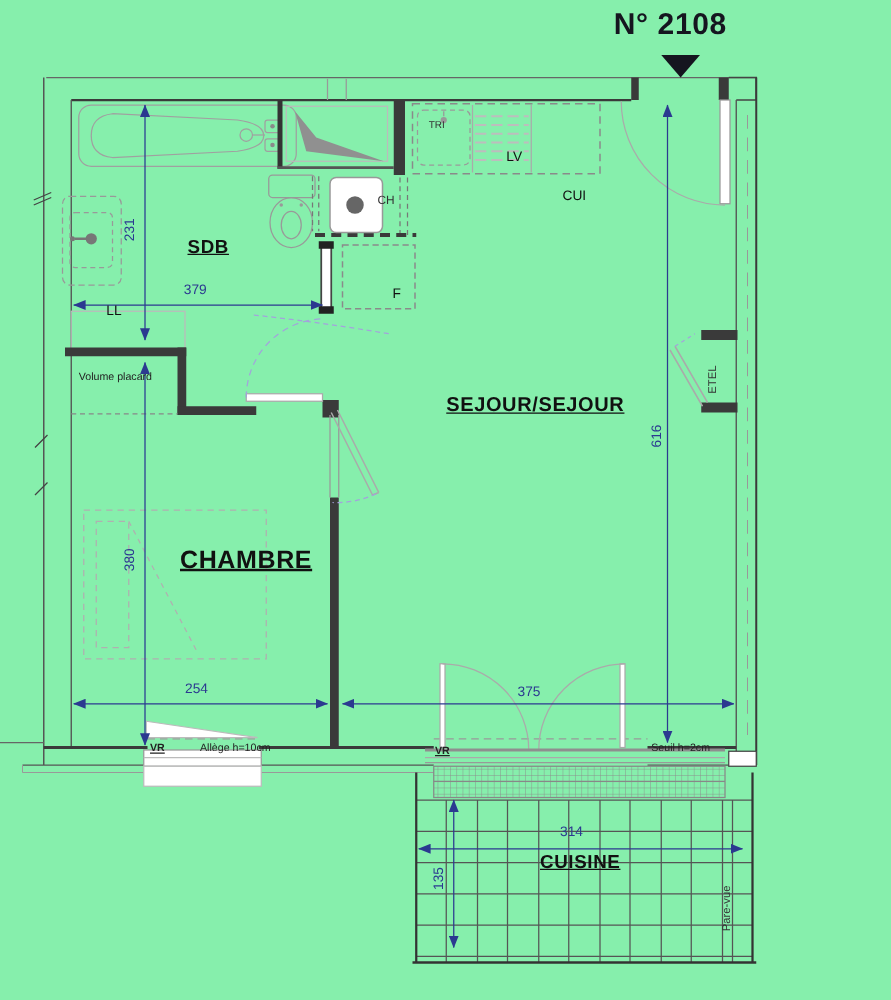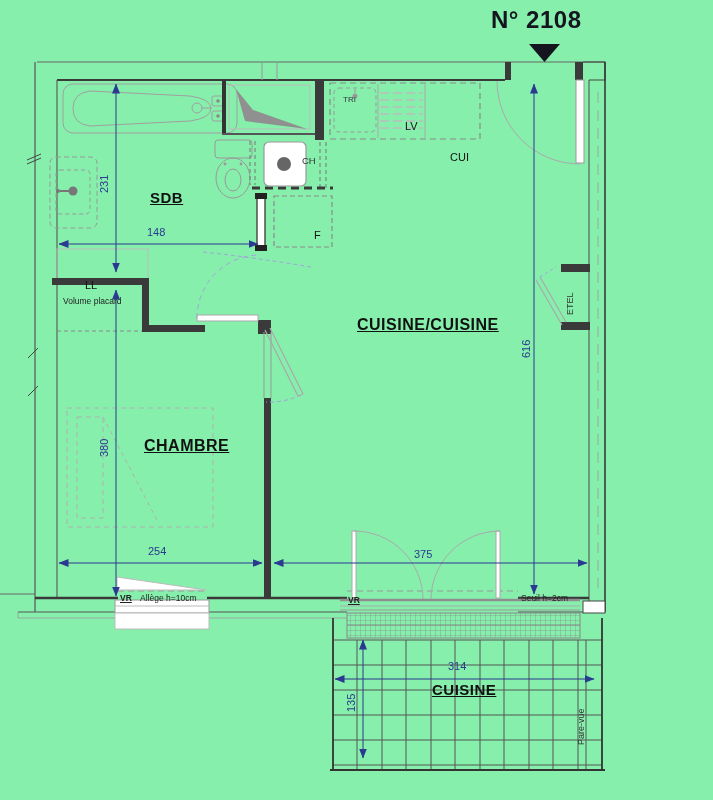--- a/index.html
+++ b/index.html
@@ -194,40 +194,40 @@
     <path d="M335,679 H594" marker-start="url(#ah)" marker-end="url(#ah)"></path>
     <path d="M363,640 V758" marker-start="url(#ah)" marker-end="url(#ah)"></path>
   </g>
 
   <polygon points="529,44 560,44 544.5,62" fill="#15151f"></polygon>
 </svg>
 
   <div class="lbl title" style="left:491px;top:8px;">N° 2108</div>
 
   <div class="lbl room" style="left:150px;top:190px;">SDB</div>
-  <div class="lbl room" style="left:357px;top:317px;font-size:16px;">CUISINE/CUISINE</div>
-  <div class="lbl room" style="left:144px;top:438px;font-size:16px;">CHAMBRE</div>
+  <div class="lbl room" style="left:357px;top:317px;font-size:16px;">SEJOUR/SEJOUR</div>
+  <div class="lbl room" style="left:144px;top:438px;font-size:20px;">CHAMBRE</div>
   <div class="lbl room" style="left:432px;top:682px;">CUISINE</div>
 
   <div class="lbl tiny" style="left:343px;top:96px;">TRI</div>
   <div class="lbl mid" style="left:405px;top:121px;">LV</div>
   <div class="lbl mid" style="left:450px;top:120px;margin-top:32px;">CUI</div>
   <div class="lbl tiny" style="left:302px;top:156px;font-size:9.5px;text-align:center;">CH</div>
   <div class="lbl mid" style="left:314px;top:230px;">F</div>
-  <div class="lbl mid" style="left:85px;top:280px;">LL</div>
+  <div class="lbl mid" style="left:85px;top:244px;">LL</div>
   <div class="lbl small" style="left:63px;top:297px;">Volume placard</div>
   <div class="lbl tiny vert" style="left:566px;top:315px;font-size:9px;">ETEL</div>
   <div class="lbl tiny vert" style="left:577px;top:745px;font-size:9px;">Pare-vue</div>
 
   <div class="lbl small bold" style="left:120px;top:594px;">VR</div>
-  <div class="lbl small" style="left:140px;top:594px;">Allège h=10cm</div>
+  <div class="lbl small" style="left:160px;top:594px;">Allège h=10cm</div>
   <div class="lbl small bold" style="left:348px;top:596px;">VR</div>
   <div class="lbl small" style="left:521px;top:594px;">Seuil h=2cm</div>
 
-  <div class="lbl dim" style="left:147px;top:227px;">148</div>
+  <div class="lbl dim" style="left:147px;top:227px;">379</div>
   <div class="lbl dim vert" style="left:99px;top:193px;">231</div>
   <div class="lbl dim vert" style="left:99px;top:457px;">380</div>
   <div class="lbl dim" style="left:148px;top:546px;text-align:center;">254</div>
   <div class="lbl dim" style="left:414px;top:549px;">375</div>
   <div class="lbl dim vert" style="left:521px;top:358px;">616</div>
   <div class="lbl dim" style="left:448px;top:661px;">314</div>
   <div class="lbl dim vert" style="left:346px;top:712px;">135</div>
 
 </div>
 

